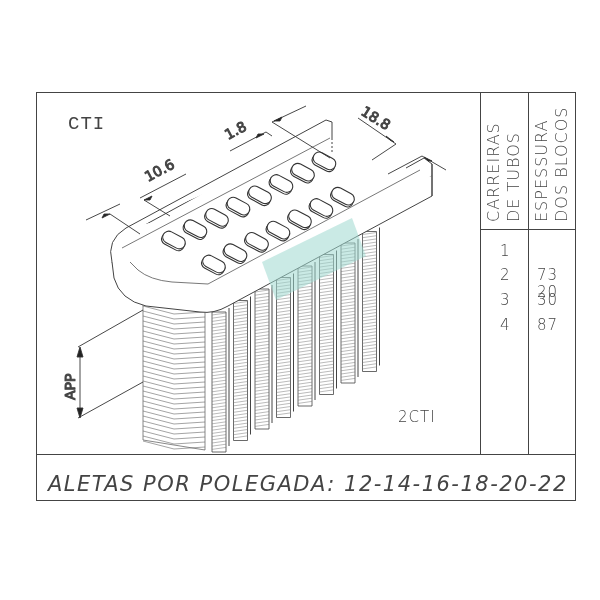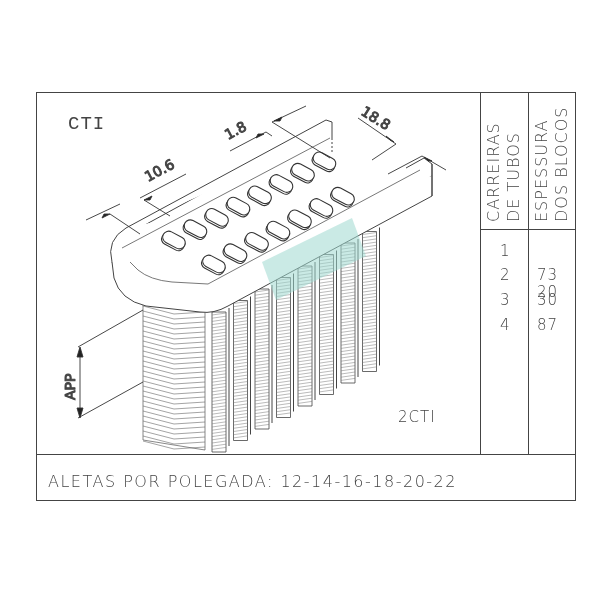--- a/index.html
+++ b/index.html
@@ -562,13 +562,13 @@
 
 <div class="num" style="left:500px; top:242px;">1</div>
 <div class="num" style="left:537px; top:242px;margin-top:41px;">20</div>
 <div class="num" style="left:500px; top:266px;">2</div>
 <div class="num" style="left:537px; top:266px;">73</div>
 <div class="num" style="left:500px; top:291px;">3</div>
 <div class="num" style="left:537px; top:291px;">30</div>
 <div class="num" style="left:500px; top:316px;">4</div>
 <div class="num" style="left:537px; top:316px;text-align:right;">87</div>
 
-<div class="txt" style="left:48px; top:472px; font-size:16px; letter-spacing:1.5px;">ALETAS POR POLEGADA: 12-14-16-18-20-22</div>
+<div class="txt" style="left:48px; top:472px; font-size:21px; letter-spacing:1.5px;font-style:italic;">ALETAS POR POLEGADA: 12-14-16-18-20-22</div>
 
 </body></html>

